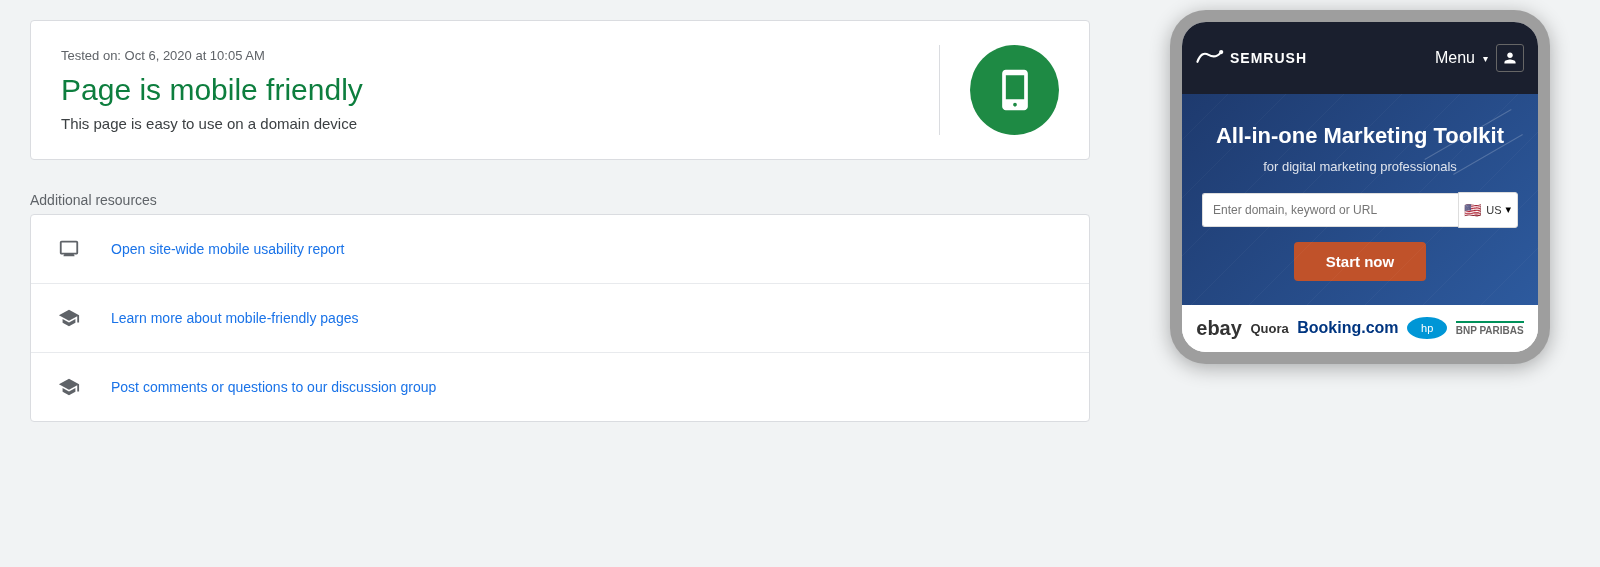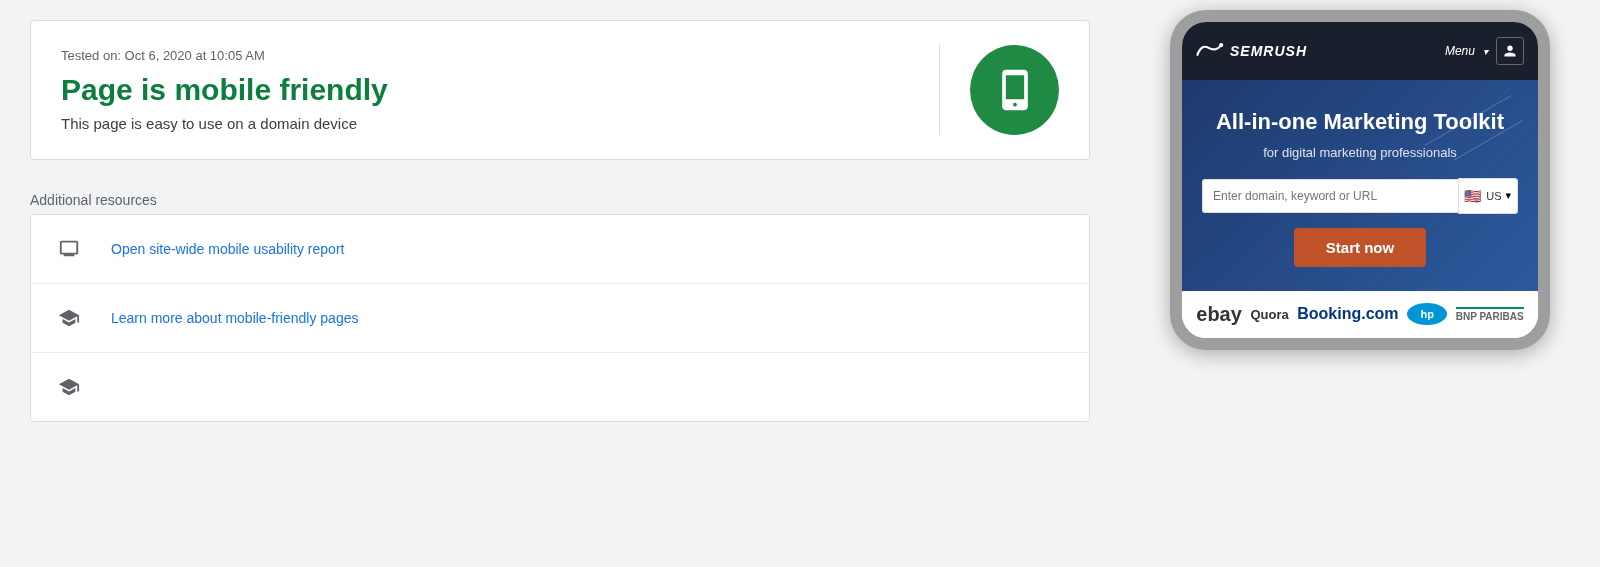--- a/index.html
+++ b/index.html
@@ -35,21 +35,21 @@
     }
 
     .tested-on {
       font-size: 13px;
       color: #5f6368;
       margin-bottom: 10px;
     }
 
     .friendly-title {
       font-size: 30px;
-      font-weight: 700;
+      font-weight: 400;
       color: #1a73e8;
       margin-bottom: 8px;
     }
     
     .friendly-title.green {
       color: #0d7e3e;
     }
 
     .friendly-subtitle {
       font-size: 15px;
@@ -151,22 +151,21 @@
       border-radius: 24px;
       overflow: hidden;
     }
 
     
     .phone-nav {
       background: #1a1f2e;
       display: flex;
       align-items: center;
       justify-content: space-between;
-      padding: 15px 14px;
-      font-style: italic;
+      padding: 22px 14px;
     }
 
     .semrush-logo {
       display: flex;
       align-items: center;
       gap: 6px;
     }
 
     .semrush-logo-text {
       color: white;
@@ -176,21 +175,21 @@
     }
 
     .phone-nav-right {
       display: flex;
       align-items: center;
       gap: 8px;
     }
 
     .menu-text {
       color: white;
-      font-size: 12px;
+      font-size: 16px;
     }
 
     .menu-arrow {
       color: white;
       font-size: 10px;
     }
 
     .user-icon-btn {
       width: 28px;
       height: 28px;
@@ -312,21 +311,21 @@
 
     .brand-logo.ebay { font-size: 20px; font-weight: 700; color: #333; }
     .brand-logo.quora { font-size: 13px; font-weight: 700; color: #333; }
     .brand-logo.booking { font-size: 16px; font-weight: 700; color: #003580; }
     .brand-logo.hp { 
       width: 40px; height: 22px; 
       background: #0096d6; 
       border-radius: 50%; 
       color: white; 
       display: flex; align-items: center; justify-content: center;
-      font-size: 11px; font-weight: 700;
+      font-size: 11px; font-weight: 400;
     }
     .brand-logo.bnp {
       font-size: 10px;
       font-weight: 700;
       color: #00915a;
       display: flex;
       flex-direction: column;
       align-items: center;
       line-height: 1.1;
     }
@@ -384,20 +383,21 @@
         </div>
         <span class="resource-text">Learn more about mobile-friendly pages</span>
       </a>
 
       <a class="resource-item" href="#">
         <div class="resource-icon">
           <svg width="22" height="22" viewBox="0 0 24 24">
             <path d="M5 13.18v4L12 21l7-3.82v-4L12 17l-7-3.82zM12 3L1 9l11 6 9-4.91V17h2V9L12 3z"></path>
           </svg>
         </div>
+        <span class="resource-text">Post comments or questions to our discussion group</span>
       </a>
 
     </div>
   </div>
 </div>
 
 <div class="right-panel">
   <div class="phone-mockup">
     <div class="phone-screen">
 

